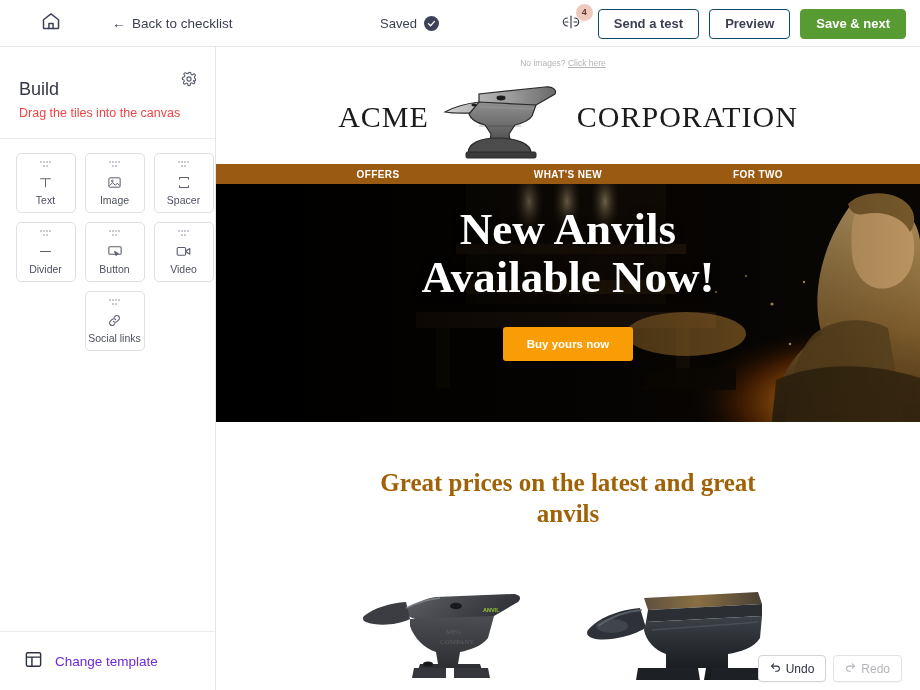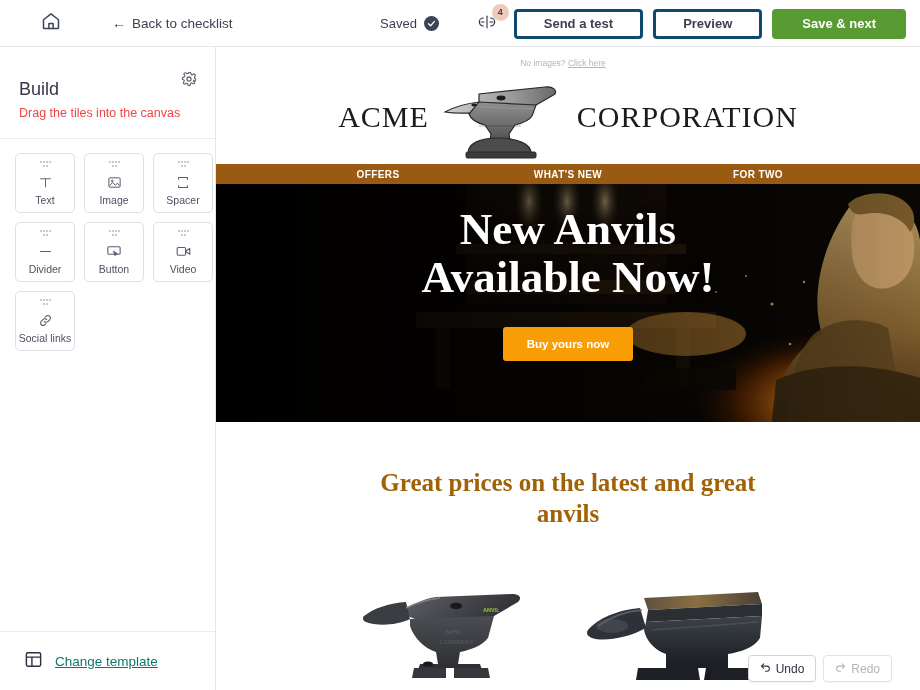--- a/index.html
+++ b/index.html
@@ -35,51 +35,51 @@
   .right-group{
     position:absolute;right:14px;top:0;height:47px;display:flex;align-items:center;gap:10px;
   }
   .comment-wrap{position:relative;width:30px;height:30px;display:flex;align-items:center;justify-content:center;cursor:pointer;margin-right:2px;}
   .badge{
     position:absolute;top:-5px;right:-7px;min-width:17px;height:17px;border-radius:50%;
     background:#f0c9bd;color:#5b3a30;font-size:9px;display:flex;align-items:center;justify-content:center;
     font-weight:600;padding:0 2px;box-sizing:border-box;
   }
   .btn{
-    height:30px;border:3px solid #0c4a6e;background:#fff;border-radius:4px;
-    font-size:13px;font-weight:700;color:#3c3f4f;padding:0 27px;cursor:pointer;
+    height:30px;border:1px solid #0c4a6e;background:#fff;border-radius:4px;
+    font-size:13px;font-weight:700;color:#3c3f4f;padding:0 15px;cursor:pointer;
     display:flex;align-items:center;justify-content:center;font-family:inherit;
   }
   .btn-primary{background:#589b33;border-color:#589b33;color:#fff;}
 
   
   .body{flex:1;display:flex;min-height:0;}
 
   
   .sidebar{
     width:216px;min-width:216px;background:#fff;border-right:1px solid #e6e6ea;
     display:flex;flex-direction:column;box-sizing:border-box;
   }
   .sb-head{padding:19px 16px 18px 19px;border-bottom:1px solid #ebebef;position:relative;}
   .sb-title{font-size:18px;color:#343747;margin:13px 0 6px 0;font-weight:400;}
   .sb-sub{font-size:12.5px;color:#ef4444;margin:0;}
   .sb-gear{position:absolute;right:18px;top:24px;cursor:pointer;width:16px;height:16px;}
-  .tiles{padding:14px 0 0 15px;display:flex;flex-wrap:wrap;gap:9px;width:214px;box-sizing:border-box;}
+  .tiles{padding:14px 0 0 15px;display:flex;flex-wrap:wrap;gap:9px;width:214px;box-sizing:border-box;justify-content:center;}
   .tile{
     width:60px;height:60px;border:1px solid #dfe0e4;border-radius:5px;background:#fff;
     display:flex;flex-direction:column;align-items:center;cursor:grab;box-sizing:border-box;
     padding-top:7px;
   }
   .tile-grip{width:13px;height:7px;display:flex;flex-wrap:wrap;gap:1px;justify-content:center;margin-bottom:4px;}
   .tile-grip i{width:2px;height:2px;background:#b9bbc4;display:block;border-radius:50%;}
   .tile-ico{height:20px;display:flex;align-items:center;justify-content:center;color:#5a5e6e;}
   .tile-lbl{font-size:10.5px;color:#4d5160;margin-top:3px;text-align:center;line-height:1.1;}
   .sb-spacer{flex:1;}
   .sb-foot{border-top:1px solid #ebebef;height:58px;display:flex;align-items:center;padding-left:24px;gap:12px;cursor:pointer;}
-  .sb-foot-lbl{font-size:13.5px;color:#0f766e;text-decoration:underline;}
+  .sb-foot-lbl{font-size:13.5px;color:#6d28d9;}
 
   
   .canvas{flex:1;background:#fff;position:relative;overflow:hidden;}
   .email{width:704px;background:#fff;}
   .noimg{
     text-align:center;font-size:8.5px;color:#b4b4b8;padding:11px 10px 6px 0;
   }
   .noimg a{color:#b4b4b8;text-decoration:underline;cursor:pointer;}
 
   
@@ -121,21 +121,21 @@
   .promo{padding:45px 0 0 0;}
   .promo-h2{
     font-family:"Liberation Serif","DejaVu Serif",serif;font-weight:700;color:#a16207;
     font-size:25px;line-height:1.25;text-align:center;margin:0 auto;width:400px;
   }
   .products{display:flex;justify-content:center;gap:28px;margin-top:42px;}
   .product{width:200px;height:110px;}
 
   
   .ur{
-    position:absolute;right:28px;bottom:8px;display:flex;gap:7px;z-index:20;
+    position:absolute;right:18px;bottom:8px;display:flex;gap:7px;z-index:20;
   }
   .ur-btn{
     height:27px;border:1px solid #d3d4d8;background:#fff;border-radius:4px;font-size:12px;
     color:#2d3142;padding:0 11px;display:flex;align-items:center;gap:5px;cursor:pointer;
     font-family:inherit;box-shadow:0 1px 1px rgba(0,0,0,.04);
   }
   .ur-btn.disabled{color:#b3b4ba;border-color:#e2e3e7;cursor:default;}
 </style>
 </head>
 <body>

